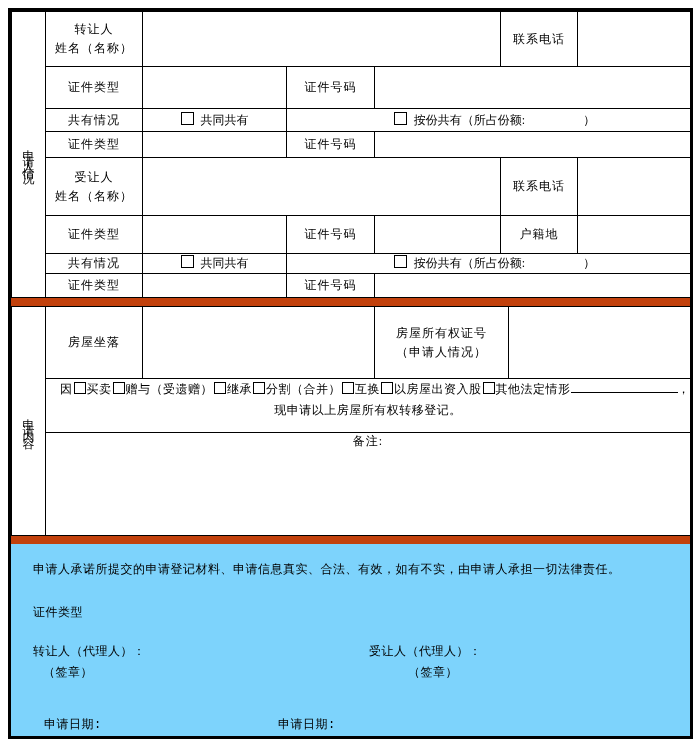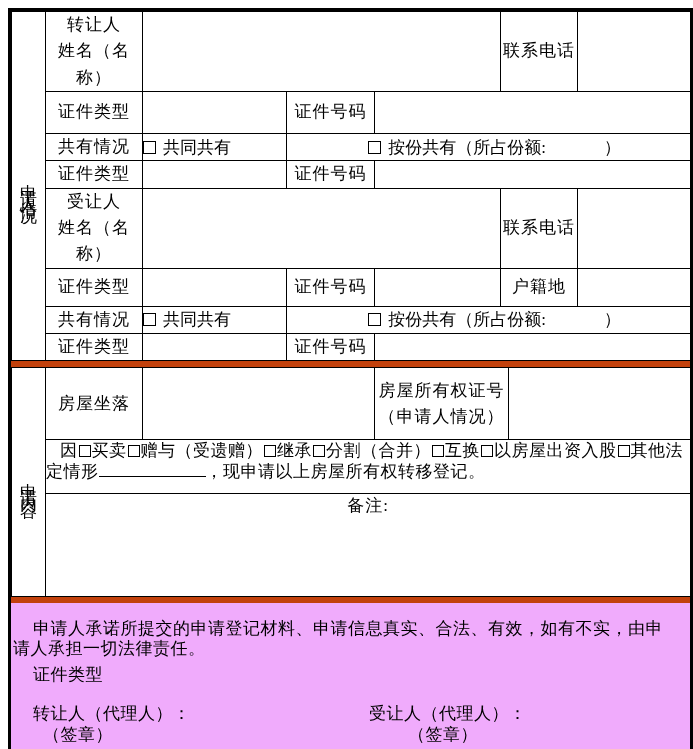--- a/index.html
+++ b/index.html
@@ -1,39 +1,39 @@
 <!DOCTYPE html>
 <html><head>
 <meta charset="utf-8">
 <style>
   html,body{margin:0;padding:0;background:#fff;}
   .page{position:relative;width:693px;height:749px;background:#fff;color:#000;
-        font-family:"Liberation Serif","DejaVu Serif",serif;font-size:17px;}
+        font-family:"Liberation Serif","DejaVu Serif",serif;font-size:12px;}
   .form{position:absolute;left:8px;top:8px;width:679px;border:3px solid #000;background:#fff;}
   table.grid{border-collapse:collapse;table-layout:fixed;width:100%;}
   table.grid td{border:1px solid #000;padding:0;overflow:hidden;}
-  .secwrap{border-top:6px solid #c2410c;}
+  .secwrap{border-top:8px solid #c2410c;}
   
   .s1 .r1{height:55px}.s1 .r2{height:42px}.s1 .r3{height:23px}.s1 .r4{height:26px}
   .s1 .r5{height:58px}.s1 .r6{height:38px}.s1 .r7{height:20px}.s1 .r8{height:24px}
   
   .s2 .ra{height:72px}.s2 .rb{height:54px}.s2 .rc{height:103px}
   .side{text-align:center;vertical-align:middle;}
   .vtext{writing-mode:vertical-rl;text-orientation:upright;letter-spacing:6px;margin:0 auto;line-height:1;}
   .lbl{text-align:center;vertical-align:middle;letter-spacing:1px;line-height:1.55;}
-  .opt{vertical-align:middle;text-align:left;padding-left:10px;}
+  .opt{vertical-align:middle;text-align:center;padding-left:10px;}
   .opt.center{text-align:center;padding-left:12px;}
   .cbx{display:inline-block;width:11px;height:11px;border:1px solid #000;background:#fff;
        vertical-align:-1px;margin-right:7px;}
   .cbx-s{width:10px;height:10px;margin:0 1px;vertical-align:-1px;}
   .gap{display:inline-block;width:58px;}
   .blankline{display:inline-block;width:107px;height:13px;border-bottom:1px solid #000;vertical-align:baseline;}
-  .reason{vertical-align:top;text-align:left;padding:9px 12px 0 4px;text-indent:14px;line-height:21px;letter-spacing:0.5px;}
+  .reason{vertical-align:top;text-align:center;padding:9px 12px 0 4px;text-indent:14px;line-height:21px;letter-spacing:0.5px;}
   .remark{vertical-align:top;text-align:center;padding:40px 0 0 7px;letter-spacing:1px;}
-  .s3{position:relative;height:192px;background:#f0abfc;}
+  .s3{position:relative;height:192px;background:#7dd3fc;font-family:Liberation Mono, monospace;}
   .s3 .abs{position:absolute;letter-spacing:0.5px;}
   .commit{left:2px;top:16px;width:664px;text-indent:20px;line-height:20px;}
 </style>
 </head>
 <body>
 
 <div class="page">
   <div class="form">
 
     <table class="grid s1">

